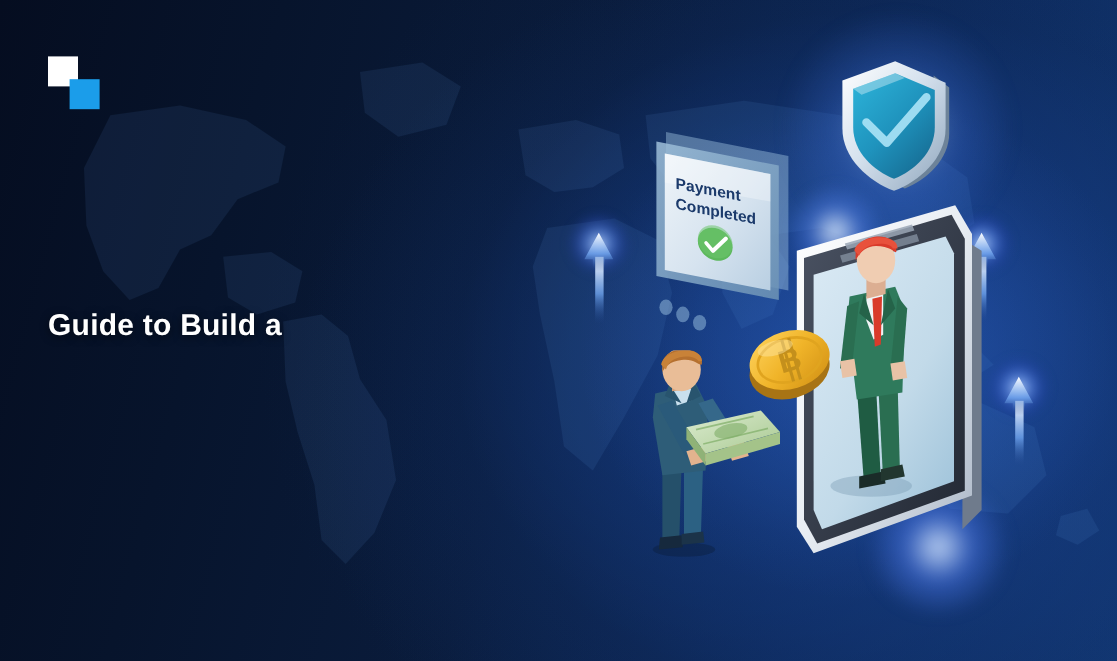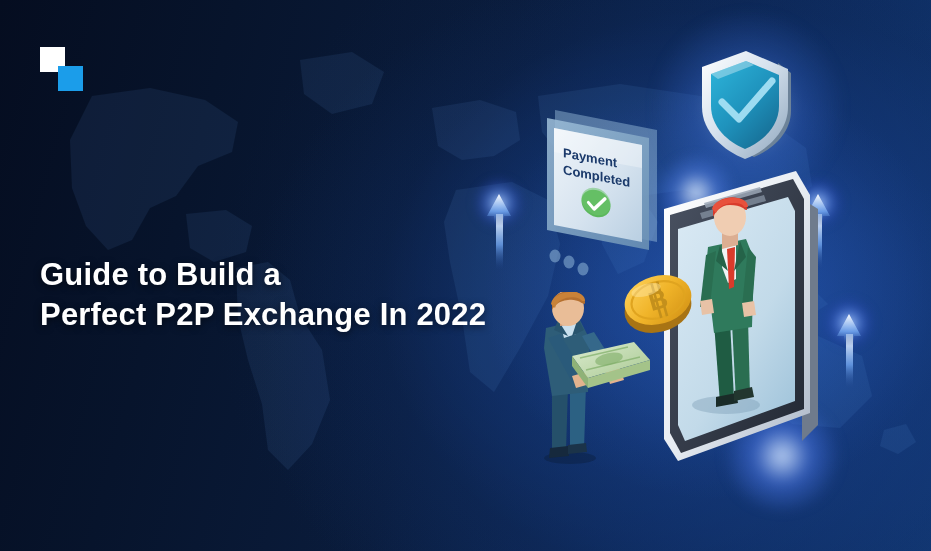--- a/index.html
+++ b/index.html
@@ -16,21 +16,21 @@
   .mapwrap{position:absolute;inset:0;opacity:.20;mix-blend-mode:screen;pointer-events:none;}
   .glowlayer{position:absolute;inset:0;pointer-events:none;}
 
   
   #logo{position:absolute;left:40px;top:47px;width:44px;height:44px;}
   #logo .sq-w{position:absolute;left:0;top:0;width:25px;height:25px;background:#ffffff;}
   #logo .sq-b{position:absolute;left:18px;top:19px;width:25px;height:25px;background:#1b9dea;}
 
   
   #headline{position:absolute;left:40px;top:234px;width:480px;color:#fff;
-    font-size:31px;font-weight:700;line-height:40px;letter-spacing:.2px;
+    font-size:25px;font-weight:700;line-height:40px;letter-spacing:.2px;
     text-shadow:0 2px 7px rgba(0,0,0,.55);}
   #headline .ln{display:block;white-space:nowrap;}
 
   
   .arrow{position:absolute;pointer-events:none;}
   .arrow .halo{position:absolute;left:50%;top:14%;transform:translate(-50%,-50%);
     width:200%;height:64%;border-radius:50%;
     background:radial-gradient(circle,rgba(200,225,255,.92) 0%,rgba(96,140,235,.65) 26%,rgba(40,70,180,.34) 52%,rgba(20,40,110,0) 76%);
     filter:blur(4px);}
   .arrow svg{position:relative;display:block;width:100%;height:100%;}
@@ -102,21 +102,20 @@
 
   <div class="glowlayer" style="background:radial-gradient(ellipse 340px 300px at 720px 290px, rgba(45,95,195,.42) 0%, rgba(20,50,120,0) 70%);"></div>
 
   <div id="logo">
     <div class="sq-w"></div>
     <div class="sq-b"></div>
   </div>
 
   <h1 id="headline">
     <span class="ln">Guide to Build a</span>
-    <span class="ln">Perfect P2P Exchange In 2022</span>
   </h1>
 
   <div class="arrow" style="left:486px;top:192px;width:26px;height:78px;">
     <div class="halo"></div>
     <svg viewBox="0 0 26 78" aria-hidden="true">
       <defs>
         <linearGradient id="agl" x1="0" y1="1" x2="0" y2="0">
           <stop offset="0" stop-color="#1b3f86" stop-opacity="0"></stop>
           <stop offset="0.45" stop-color="#6fa4ee" stop-opacity=".8"></stop>
           <stop offset="1" stop-color="#ffffff"></stop>

